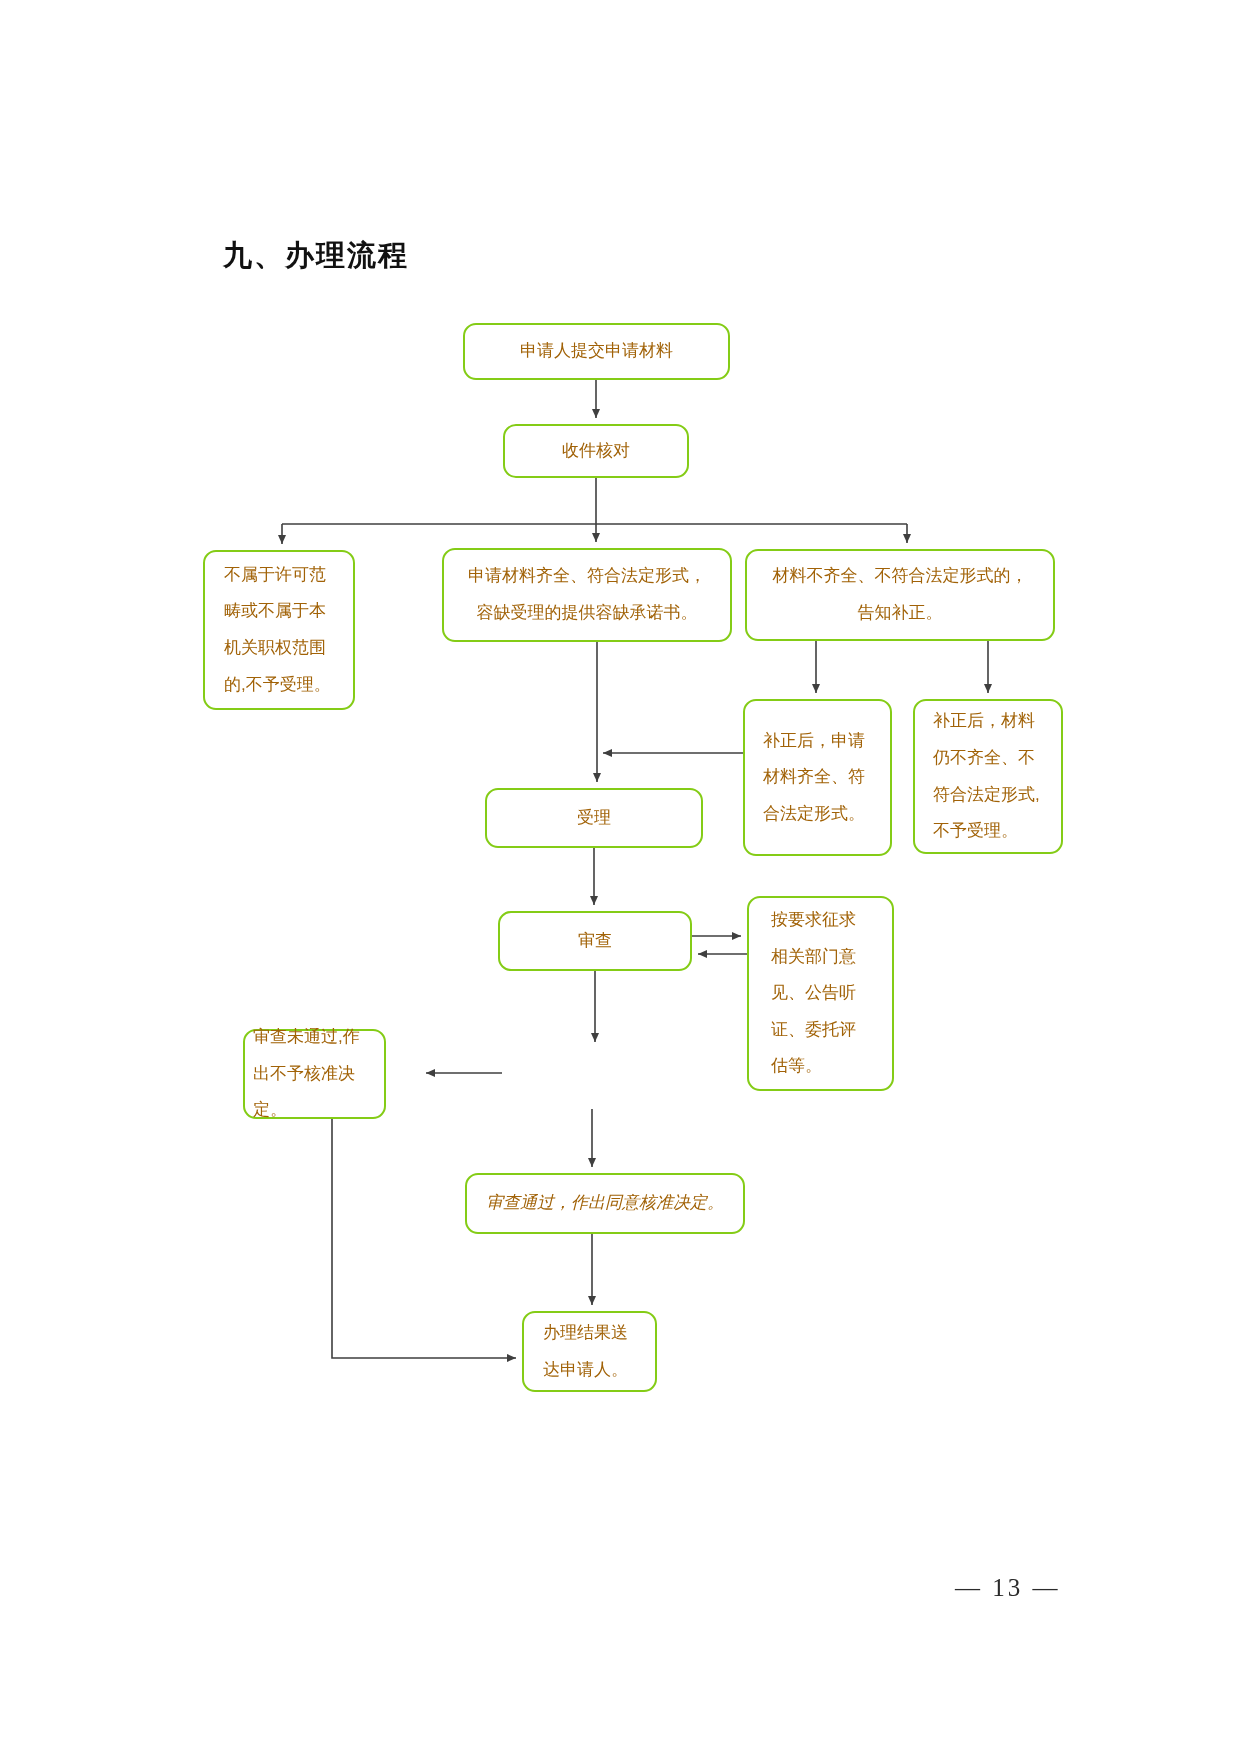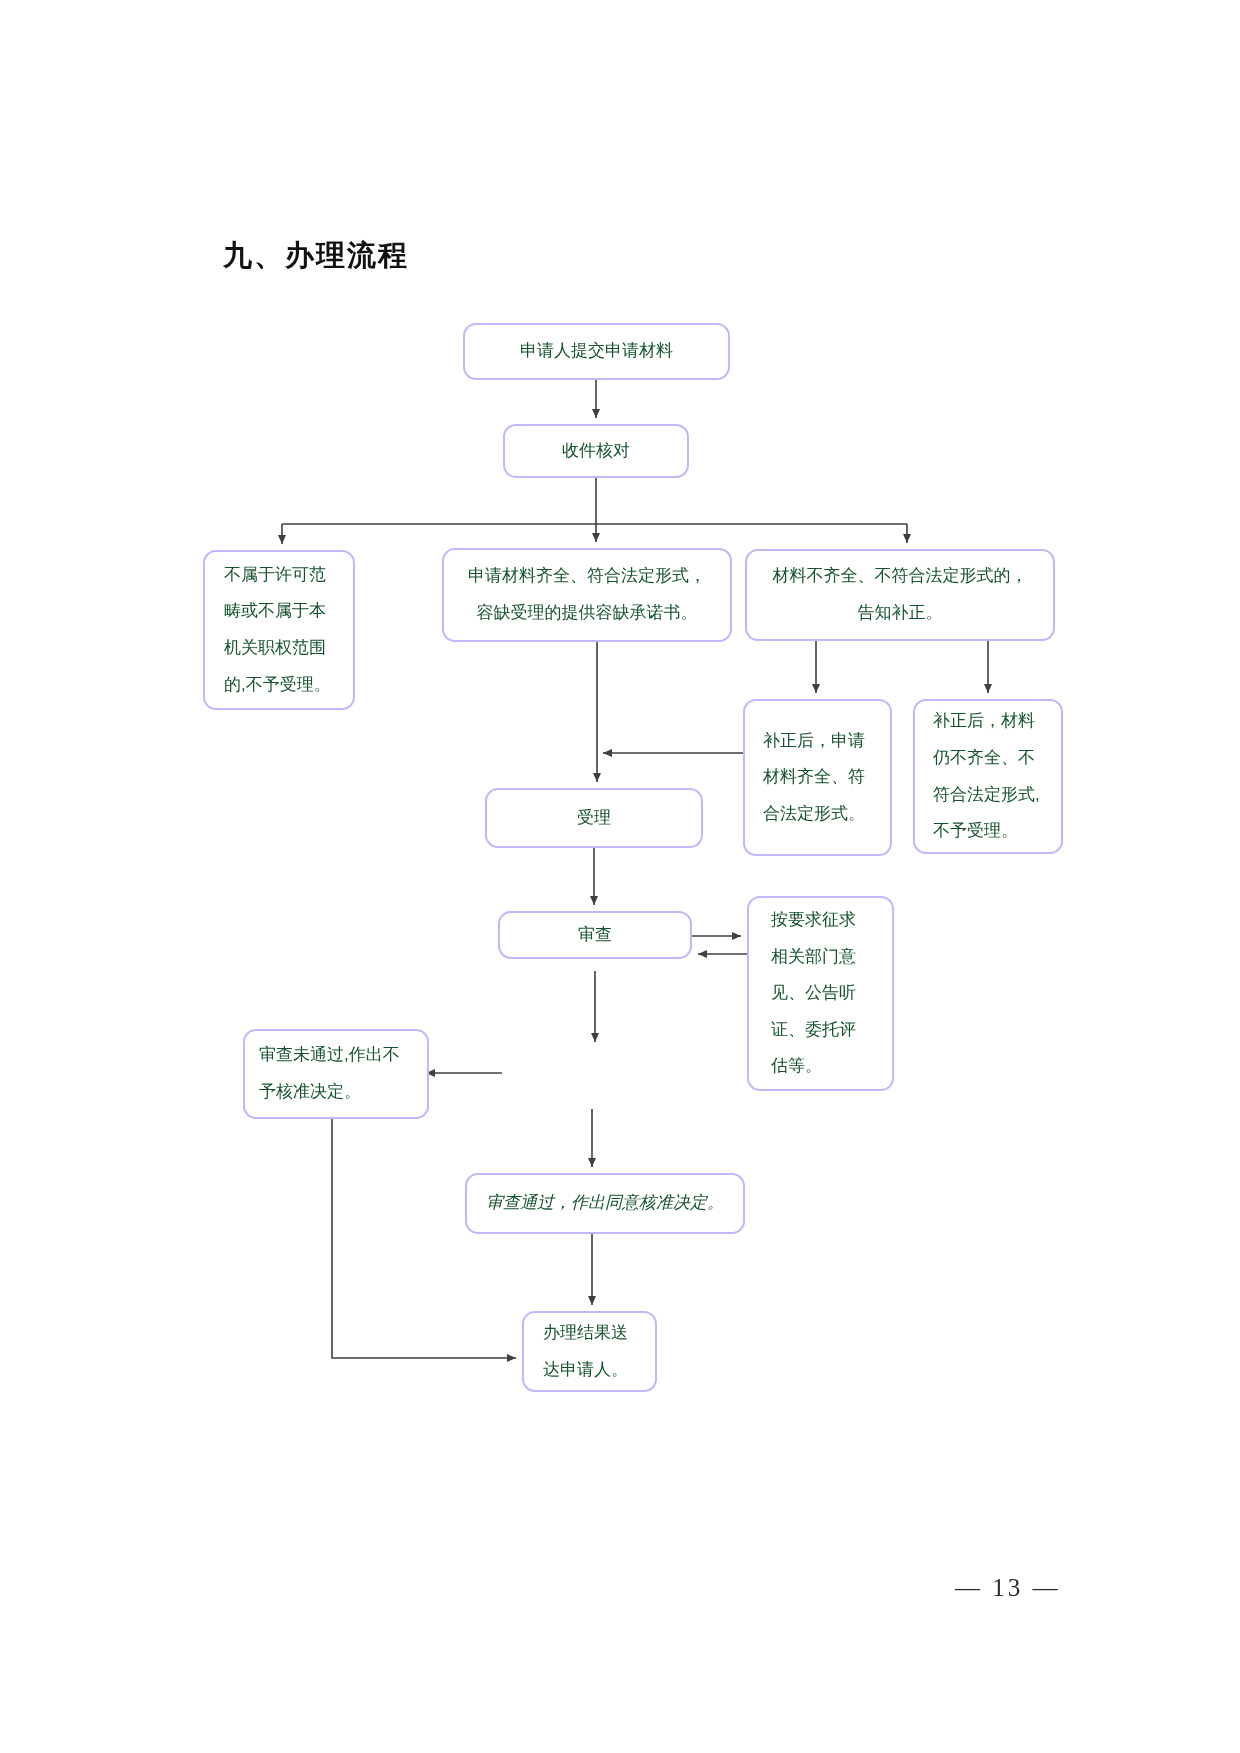--- a/index.html
+++ b/index.html
@@ -24,44 +24,44 @@
   }
   .connectors {
     position: absolute;
     left: 0;
     top: 0;
   }
   .node {
     position: absolute;
     box-sizing: border-box;
     background: #ffffff;
-    border: 2px solid #c4b5fd;
+    border: 2px solid #84cc16;
     border-radius: 13px;
     display: flex;
     align-items: center;
     justify-content: center;
     font-size: 17px;
     line-height: 2.15;
-    color: #14532d;
+    color: #a16207;
     text-align: center;
     padding: 2px 8px;
   }
   .node.left { text-align: left; }
   #n-submit    { left: 463px; top: 307px;  width: 267px; height: 57px;  }
   #n-check     { left: 503px; top: 408px;  width: 186px; height: 54px;  }
   #n-reject    { left: 203px; top: 534px;  width: 152px; height: 160px; padding: 16px 19px; }
   #n-complete  { left: 442px; top: 532px;  width: 290px; height: 94px;  padding: 2px 21px; }
   #n-incomplete{ left: 745px; top: 533px;  width: 310px; height: 92px;  padding: 2px 25px; }
   #n-cok       { left: 743px; top: 683px;  width: 149px; height: 157px; padding: 4px 18px; }
   #n-cbad      { left: 913px; top: 683px;  width: 150px; height: 155px; padding: 4px 18px; }
   #n-accept    { left: 485px; top: 772px;  width: 218px; height: 60px;  }
-  #n-review    { left: 498px; top: 895px;  width: 194px; height: 48px;  }
+  #n-review    { left: 498px; top: 895px;  width: 194px; height: 60px;  }
   #n-consult   { left: 747px; top: 880px;  width: 147px; height: 195px; padding: 4px 22px; }
   #n-decision  { left: 502px; top: 1032px; width: 190px; height: 61px;  }
-  #n-fail      { left: 243px; top: 1013px; width: 186px; height: 90px;  padding: 2px 14px; }
+  #n-fail      { left: 243px; top: 1013px; width: 143px; height: 90px;  padding: 2px 8px; }
   #n-pass      { left: 465px; top: 1157px; width: 280px; height: 61px; font-style: italic;  }
   #n-deliver   { left: 522px; top: 1295px; width: 135px; height: 81px;  padding: 8px 19px; }
   .pageno {
     position: absolute;
     left: 955px;
     top: 1558px;
     width: 140px;
     font-family: "Liberation Serif", "DejaVu Serif", serif;
     font-size: 25px;
     color: #2b2b2b;

